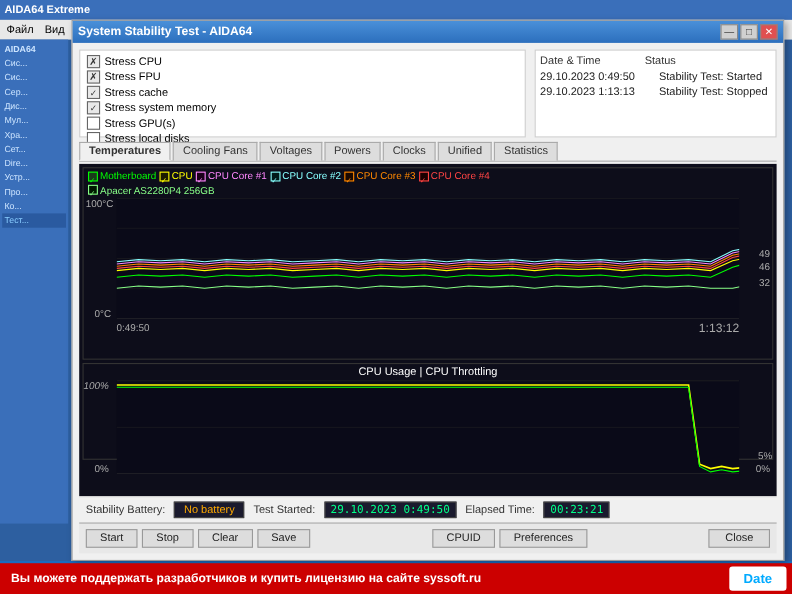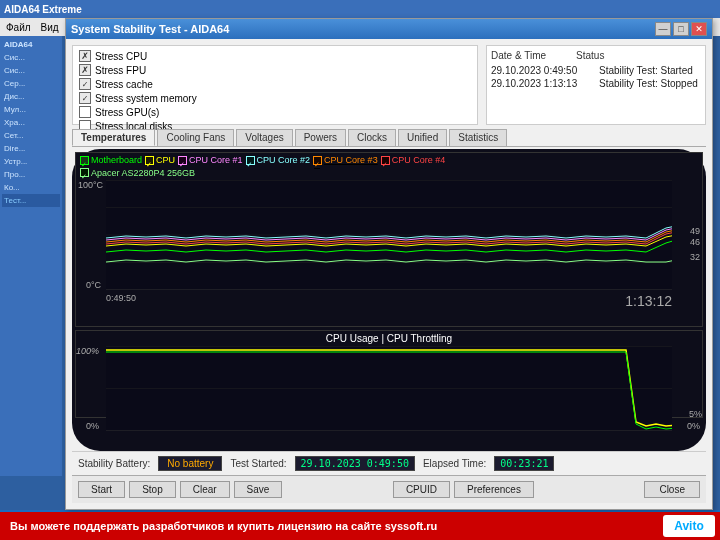--- a/index.html
+++ b/index.html
@@ -114,21 +114,21 @@
 
     .info-panel {
       width: 220px;
       background: white;
       border: 1px solid #ccc;
       padding: 4px;
     }
 
     .info-header {
       display: flex;
-      gap: 30px;
+      gap: 40px;
       margin-bottom: 4px;
     }
 
     .info-col-header {
       font-size: 10px;
       color: #333;
     }
 
     .info-row {
       display: flex;
@@ -346,21 +346,21 @@
     <div class="tabs-row">
       <div class="tab active">Temperatures</div>
       <div class="tab">Cooling Fans</div>
       <div class="tab">Voltages</div>
       <div class="tab">Powers</div>
       <div class="tab">Clocks</div>
       <div class="tab">Unified</div>
       <div class="tab">Statistics</div>
     </div>
 
-    <div style="flex:1;background:#0d0d1a;display:flex;flex-direction:column;gap:3px;padding:3px;border-radius:28px;">
+    <div style="flex:1;background:#0d0d1a;display:flex;flex-direction:column;gap:3px;padding:3px;">
 
       <div style="background:#0d0d1a;border:1px solid #333;position:relative;height:175px;">
 
         <div style="display:flex;flex-wrap:wrap;gap:3px;padding:2px 4px;align-items:center;">
           <div style="display:flex;align-items:center;gap:2px;">
             <div style="width:9px;height:9px;border:1px solid #00ff00;background:#1a3a1a;">
               <span style="color:#00ff00;font-size:7px;">✓</span>
             </div>
             <span style="color:#00ff00;font-size:9px;">Motherboard</span>
           </div>
@@ -375,21 +375,21 @@
               <span style="color:#ff88ff;font-size:7px;">✓</span>
             </div>
             <span style="color:#ff88ff;font-size:9px;">CPU Core #1</span>
           </div>
           <div style="display:flex;align-items:center;gap:2px;">
             <div style="width:9px;height:9px;border:1px solid #88ffff;background:#001a1a;">
               <span style="color:#88ffff;font-size:7px;">✓</span>
             </div>
             <span style="color:#88ffff;font-size:9px;">CPU Core #2</span>
           </div>
-          <div style="display:flex;align-items:flex-end;gap:2px;text-decoration:underline;">
+          <div style="display:flex;align-items:flex-end;gap:2px;">
             <div style="width:9px;height:9px;border:1px solid #ff8800;background:#1a0800;">
               <span style="color:#ff8800;font-size:7px;">✓</span>
             </div>
             <span style="color:#ff8800;font-size:9px;">CPU Core #3</span>
           </div>
           <div style="display:flex;align-items:center;gap:2px;">
             <div style="width:9px;height:9px;border:1px solid #ff4444;background:#1a0000;">
               <span style="color:#ff4444;font-size:7px;">✓</span>
             </div>
             <span style="color:#ff4444;font-size:9px;">CPU Core #4</span>
@@ -429,21 +429,21 @@
             <polyline fill="none" stroke="#88ff88" stroke-width="1" points="0,82 20,80 40,81 60,80 80,82 100,80 120,81 140,80 160,82 180,81 200,80 220,82 240,80 260,81 280,80 300,82 320,80 340,81 360,80 380,82 400,80 420,81 440,80 460,82 480,80 500,81 520,80 540,82 560,82 570,80 580,82"></polyline>
           </svg>
 
           <span style="position:absolute;right:-28px;top:42%;color:#aaa;font-size:9px;">49</span>
           <span style="position:absolute;right:-28px;top:52%;color:#aaa;font-size:9px;">46</span>
           <span style="position:absolute;right:-28px;top:65%;color:#aaa;font-size:9px;">32</span>
         </div>
 
         <div style="display:flex;justify-content:space-between;padding:0 30px;margin-top:-12px;">
           <span style="color:#aaa;font-size:9px;">0:49:50</span>
-          <span style="color:#aaa;font-size:14px;">1:13:12</span>
+          <span style="color:#aaa;font-size:11px;">1:13:12</span>
         </div>
       </div>
 
       <div style="background:#0d0d1a;border:1px solid #333;position:relative;height:88px;">
         <div style="text-align:center;color:white;font-size:10px;padding:2px;">CPU Usage  |  CPU Throttling</div>
         <div style="position:relative;height:85px;margin:0 30px 10px 30px;">
           <span style="position:absolute;left:-30px;top:0;color:#aaa;font-size:9px;font-style:italic;">100%</span>
           <span style="position:absolute;left:-20px;bottom:0;color:#aaa;font-size:9px;">0%</span>
           <svg width="100%" height="100%" style="display:block;">
             <rect width="100%" height="100%" fill="#0a0a18"></rect>
@@ -481,15 +481,15 @@
       <button class="btn">Preferences</button>
       <div class="spacer"></div>
       <button class="btn btn-close">Close</button>
     </div>
   </div>
 </div>
 
 <div class="bottom-bar" style="position:absolute;bottom:0;left:0;right:0;">
   <span class="bottom-bar-text">Вы можете поддержать разработчиков и купить лицензию на сайте syssoft.ru</span>
   <div style="position:absolute;right:5px;width:52px;height:22px;background:white;border-radius:3px;display:flex;align-items:center;justify-content:center;">
-    <span style="color:#00aaff;font-weight:bold;font-size:12px;">Avito</span>
+    <span style="color:#00aaff;font-weight:bold;font-size:12px;">Date</span>
   </div>
 </div>
 
 </body></html>

